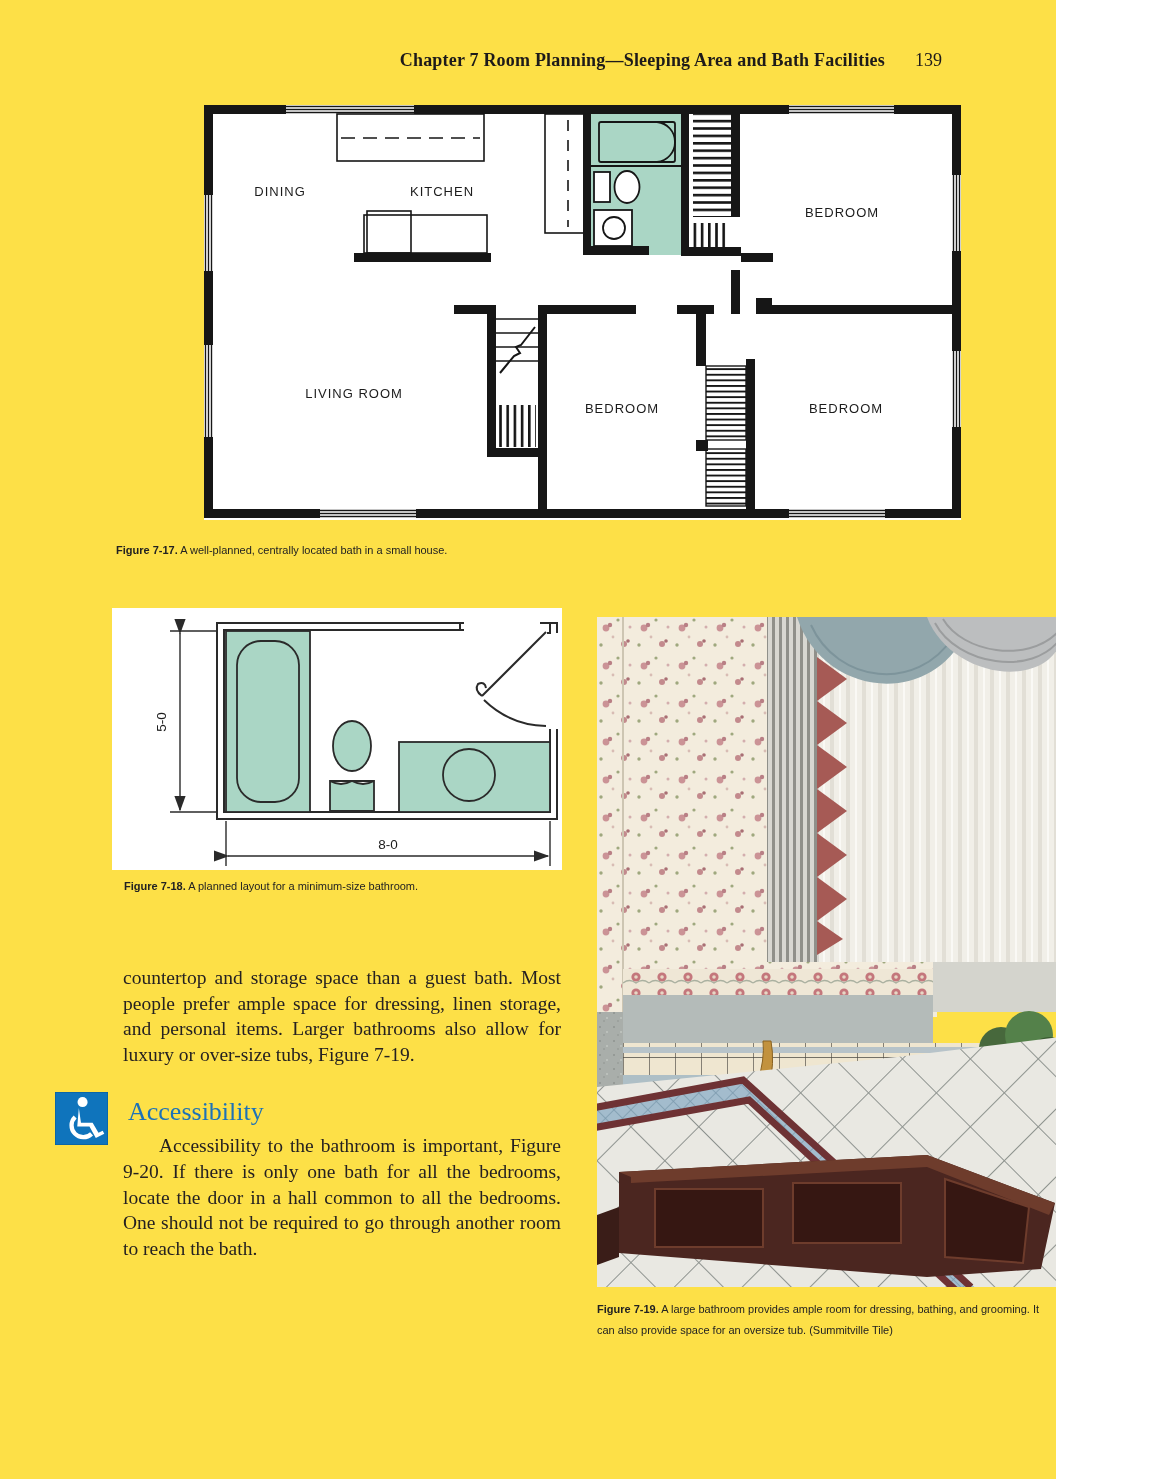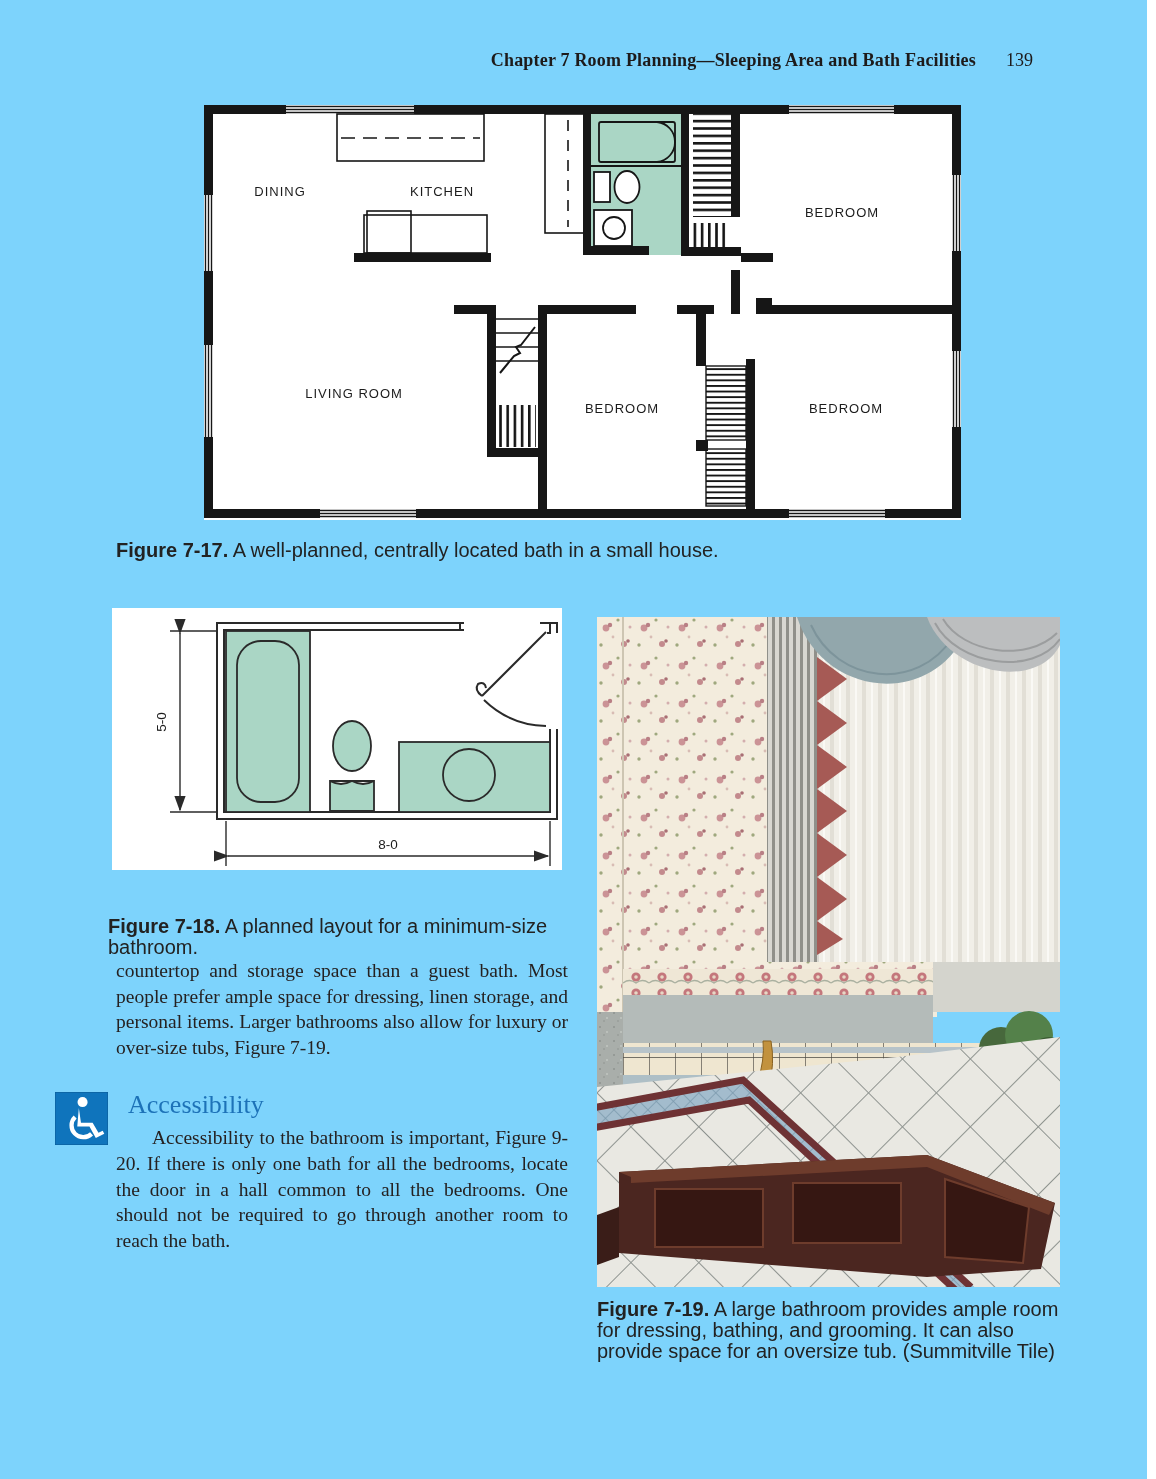--- a/index.html
+++ b/index.html
@@ -1,33 +1,33 @@
 <!DOCTYPE html>
 <html><head>
 <meta charset="utf-8">
 <style>
   html,body{margin:0;padding:0;background:#ffffff;}
-  .page{position:relative;width:1147px;height:1479px;background:#7dd3fc;overflow:hidden;
+  .page{position:relative;width:1056px;height:1479px;background:#fde047;overflow:hidden;
         font-family:"Liberation Serif",serif;color:#252121;}
   
   .hdr{position:absolute;top:50px;right:114px;display:flex;align-items:baseline;gap:30px;}
   .hdr .ttl{font-weight:bold;font-size:18px;letter-spacing:.2px;color:#1d1a1a;}
   .hdr .pno{font-size:18px;color:#1d1a1a;}
   
   .fig717{position:absolute;left:204px;top:105px;width:757px;height:415px;}
   .fig718{position:absolute;left:112px;top:608px;width:450px;height:262px;}
   .photo{position:absolute;left:597px;top:617px;width:463px;height:670px;}
-  .cap{font-family:"Liberation Sans",sans-serif;font-size:20px;line-height:21px;color:#222;}
+  .cap{font-family:"Liberation Sans",sans-serif;font-size:11px;line-height:21px;color:#222;}
   .cap b{font-weight:bold;}
   .cap717{position:absolute;left:116px;top:540px;width:760px;}
-  .cap718{position:absolute;left:108px;top:876px;width:440px;margin-top:40px;}
+  .cap718{position:absolute;left:124px;top:876px;width:440px;}
   .cap719{position:absolute;left:597px;top:1299px;width:462px;}
   
   .col{position:absolute;left:116px;top:958px;width:452px;}
-  .col p{margin:0;font-size:19.5px;line-height:25.6px;text-align:justify;}
+  .col p{margin:7px;font-size:19.5px;line-height:25.6px;text-align:justify;}
   .col p.ind{text-indent:36px;}
   .h-acc{font-size:26px;line-height:28px;margin:31px 0 6px 12px;font-weight:normal;}
   .isa{position:absolute;left:55px;top:1092px;width:53px;height:53px;}
   svg text{font-family:"Liberation Sans",sans-serif;}
   .planlbl{font-size:13px;letter-spacing:1px;fill:#1c1c1c;}
   .dimlbl{font-size:13.5px;fill:#1c1c1c;}
 </style>
 </head>
 <body>
 

